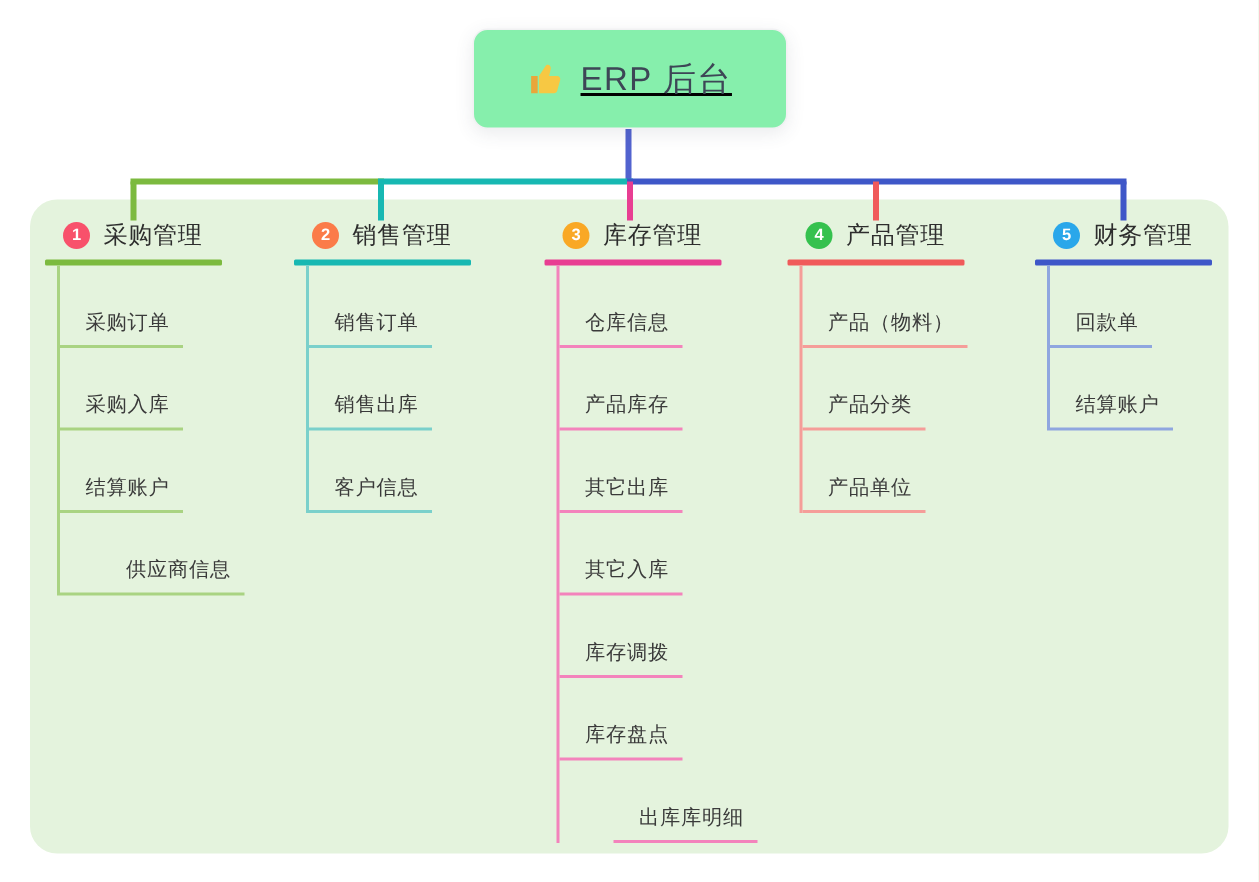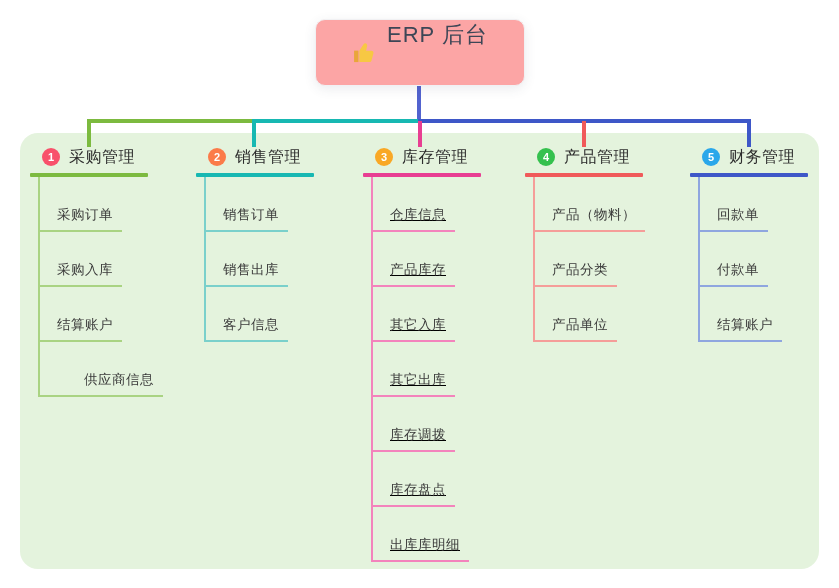--- a/index.html
+++ b/index.html
@@ -9,24 +9,25 @@
     font-family:"Liberation Sans","DejaVu Sans",sans-serif;
   }
   
   .panel{
     position:absolute;left:20px;top:133px;width:799px;height:436px;
     border-radius:18px;
   }
   
   .root-card{
     position:absolute;left:315px;top:19px;width:208px;height:65px;
-    background:#fca5a5;border:1px solid #f1f1f3;border-radius:10px;
+    background:#86efac;border:1px solid #f1f1f3;border-radius:10px;
     box-shadow:0 3px 12px rgba(60,70,90,.10);
-    display:flex;justify-content:center;gap:10px;
+    display:flex;align-items:center;justify-content:center;gap:10px;
     cursor:default;
+    text-decoration:underline;
   }
   .root-card .root-label{
     font-size:22px;color:#3d4656;font-weight:500;letter-spacing:1px;
   }
   .thumb-icon{display:inline-flex;align-items:center;}
   
   .hseg,.vseg{position:absolute;}
   .hseg{height:4px;top:119px;}
   .vseg{width:4px;}
   
@@ -120,41 +121,41 @@
           <span style="border-bottom-color: rgb(122, 208, 203);">客户信息</span>
         </div>
       </div>
     </div>
     <div class="branch-col" style="left: 363px;">
       <div class="branch-header">
         <span class="badge" style="background: rgb(249, 168, 37);">3</span>
         <span class="branch-label">库存管理</span>
       </div>
       <div class="branch-underline" style="background: rgb(232, 62, 146); width: 118px;"></div>
-      <div class="children" style="border-left-color: rgb(243, 131, 188); text-decoration: underline;">
+      <div class="children" style="border-left-color: rgb(243, 131, 188);">
         <div class="child-row">
           <span style="border-bottom-color: rgb(243, 131, 188);">仓库信息</span>
         </div>
         <div class="child-row">
           <span style="border-bottom-color: rgb(243, 131, 188);">产品库存</span>
         </div>
         <div class="child-row">
-          <span style="border-bottom-color: rgb(243, 131, 188);">其它入库</span>
+          <span style="border-bottom-color: rgb(243, 131, 188);">其它出库</span>
         </div>
         <div class="child-row">
-          <span style="border-bottom-color: rgb(243, 131, 188);">其它出库</span>
+          <span style="border-bottom-color: rgb(243, 131, 188);">其它入库</span>
         </div>
         <div class="child-row">
           <span style="border-bottom-color: rgb(243, 131, 188);">库存调拨</span>
         </div>
         <div class="child-row">
           <span style="border-bottom-color: rgb(243, 131, 188);">库存盘点</span>
         </div>
         <div class="child-row">
-          <span style="border-bottom-color: rgb(243, 131, 188);">出库库明细</span>
+          <span style="border-bottom-color: rgb(243, 131, 188); margin-left: 36px;">出库库明细</span>
         </div>
       </div>
     </div>
     <div class="branch-col" style="left: 525px;">
       <div class="branch-header">
         <span class="badge" style="background: rgb(53, 193, 78);">4</span>
         <span class="branch-label">产品管理</span>
       </div>
       <div class="branch-underline" style="background: rgb(240, 90, 90); width: 118px;"></div>
       <div class="children" style="border-left-color: rgb(245, 157, 153); text-align: right;">
@@ -173,20 +174,17 @@
       <div class="branch-header">
         <span class="badge" style="background: rgb(42, 167, 234);">5</span>
         <span class="branch-label">财务管理</span>
       </div>
       <div class="branch-underline" style="background: rgb(62, 87, 200); width: 118px;"></div>
       <div class="children" style="border-left-color: rgb(143, 166, 223);">
         <div class="child-row">
           <span style="border-bottom-color: rgb(143, 166, 223);">回款单</span>
         </div>
         <div class="child-row">
-          <span style="border-bottom-color: rgb(143, 166, 223);">付款单</span>
-        </div>
-        <div class="child-row">
           <span style="border-bottom-color: rgb(143, 166, 223);">结算账户</span>
         </div>
       </div>
     </div>
   </div>
 
 </body></html>

